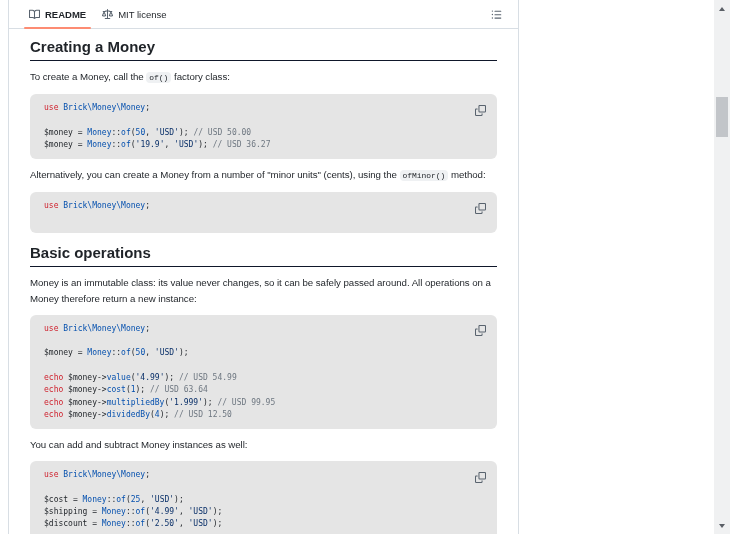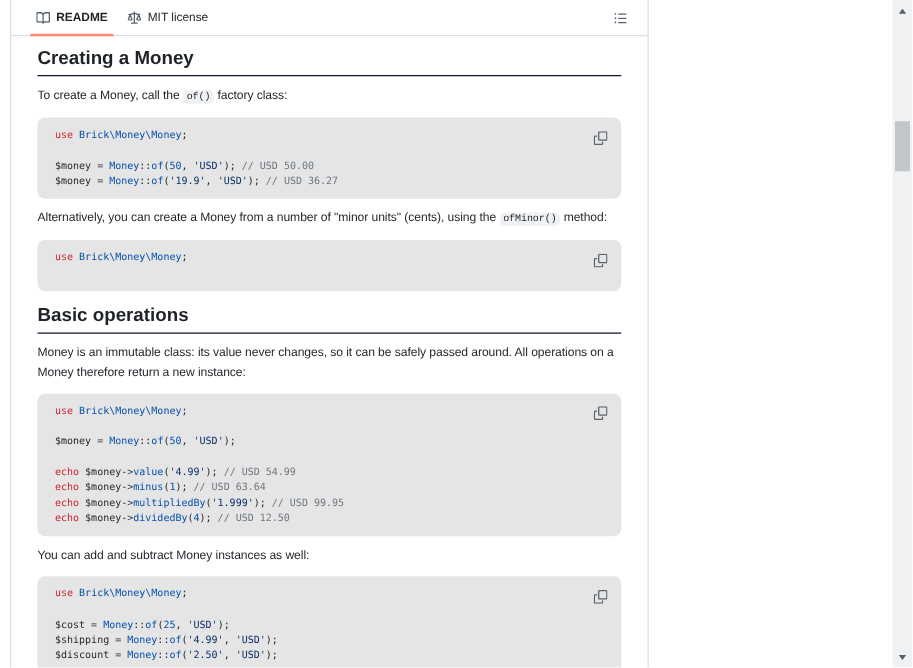--- a/index.html
+++ b/index.html
@@ -140,21 +140,21 @@
           </button>
         </div>
         <h2 class="md-h2">Basic operations</h2>
         <p class="md-p"><span>Money is an immutable class: its value never changes, so it can be safely passed around. All operations on a Money therefore return a new instance:</span></p>
         <div class="codeblock">
           <div class="code-line"><span class="tk-k">use</span><span class="tk-p"> </span><span class="tk-b">Brick\Money\Money</span><span class="tk-p">;</span></div>
           <div class="code-line"></div>
           <div class="code-line"><span class="tk-p">$money = </span><span class="tk-b">Money</span><span class="tk-p">::</span><span class="tk-b">of</span><span class="tk-p">(</span><span class="tk-b">50</span><span class="tk-p">, </span><span class="tk-s">'USD'</span><span class="tk-p">);</span></div>
           <div class="code-line"></div>
           <div class="code-line"><span class="tk-k">echo</span><span class="tk-p"> $money-&gt;</span><span class="tk-b">value</span><span class="tk-p">(</span><span class="tk-s">'4.99'</span><span class="tk-p">); </span><span class="tk-c">// USD 54.99</span></div>
-          <div class="code-line"><span class="tk-k">echo</span><span class="tk-p"> $money-&gt;</span><span class="tk-b">minus</span><span class="tk-p">(</span><span class="tk-b">1</span><span class="tk-p">); </span><span class="tk-c">// USD 63.64</span></div>
+          <div class="code-line"><span class="tk-k">echo</span><span class="tk-p"> $money-&gt;</span><span class="tk-b">cost</span><span class="tk-p">(</span><span class="tk-b">1</span><span class="tk-p">); </span><span class="tk-c">// USD 63.64</span></div>
           <div class="code-line"><span class="tk-k">echo</span><span class="tk-p"> $money-&gt;</span><span class="tk-b">multipliedBy</span><span class="tk-p">(</span><span class="tk-s">'1.999'</span><span class="tk-p">); </span><span class="tk-c">// USD 99.95</span></div>
           <div class="code-line"><span class="tk-k">echo</span><span class="tk-p"> $money-&gt;</span><span class="tk-b">dividedBy</span><span class="tk-p">(</span><span class="tk-b">4</span><span class="tk-p">); </span><span class="tk-c">// USD 12.50</span></div>
           <button class="copy-btn">
             <span>
               <svg viewBox="0 0 16 16">
                 <path d="M0 6.75C0 5.784.784 5 1.75 5h1.5a.75.75 0 0 1 0 1.5h-1.5a.25.25 0 0 0-.25.25v7.5c0 .138.112.25.25.25h7.5a.25.25 0 0 0 .25-.25v-1.5a.75.75 0 0 1 1.5 0v1.5A1.75 1.75 0 0 1 9.25 16h-7.5A1.75 1.75 0 0 1 0 14.25Z"></path>
                 <path d="M5 1.75C5 .784 5.784 0 6.75 0h7.5C15.216 0 16 .784 16 1.75v7.5A1.75 1.75 0 0 1 14.25 11h-7.5A1.75 1.75 0 0 1 5 9.25Zm1.75-.25a.25.25 0 0 0-.25.25v7.5c0 .138.112.25.25.25h7.5a.25.25 0 0 0 .25-.25v-7.5a.25.25 0 0 0-.25-.25Z"></path>
               </svg>
             </span>
           </button>

